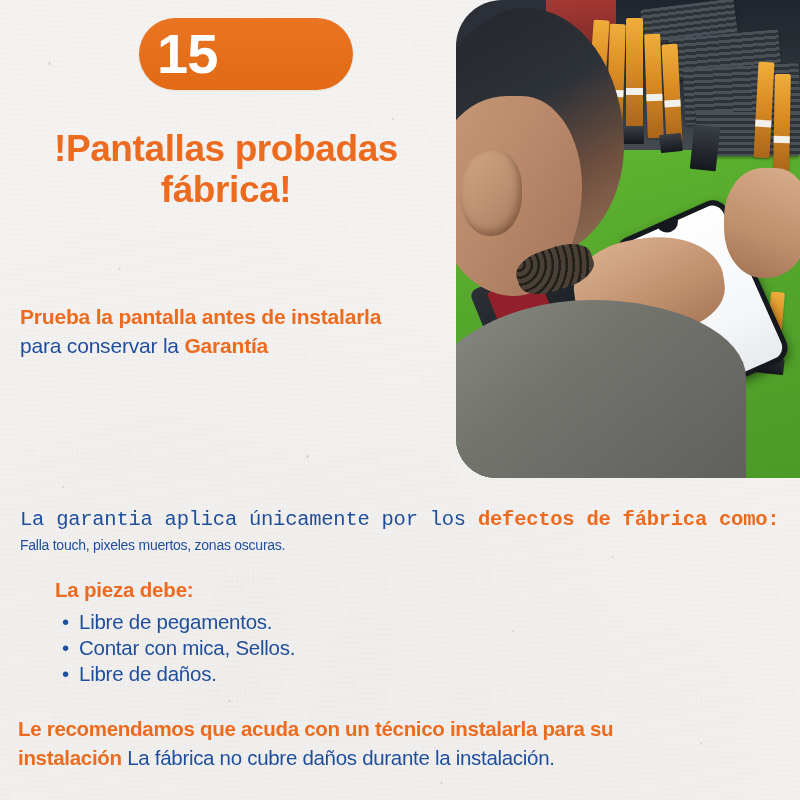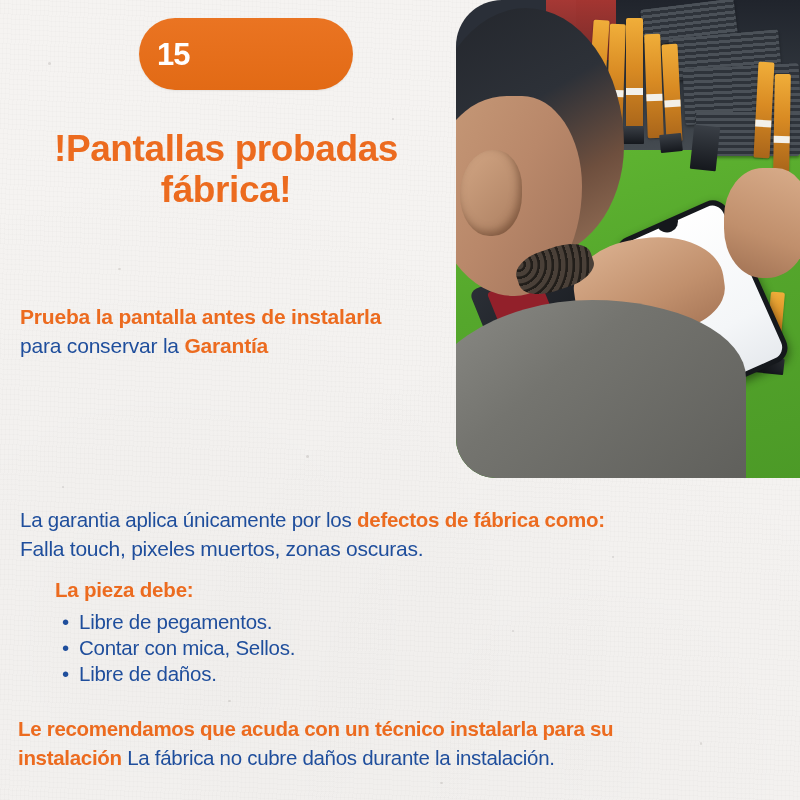--- a/index.html
+++ b/index.html
@@ -43,21 +43,21 @@
     background: linear-gradient(180deg, #ea7422 0%, #e26a15 100%);
     border-radius: 36px;
     display: flex;
     align-items: center;
     box-sizing: border-box;
     padding-left: 18px;
     box-shadow: 0 1px 2px rgba(0,0,0,0.07);
   }
   .badge-num {
     color: #ffffff;
-    font-size: 31px;
+    font-size: 56px;
     font-weight: bold;
     line-height: 1;
     letter-spacing: -1px;
     padding-right: 12px;
   }
   .badge-text {
     color: #ffffff;
     font-size: 21px;
     line-height: 1.08;
     font-weight: 400;
@@ -233,27 +233,28 @@
   .sub2 b { color: #ec6b1f; }
 
   
   .para1 {
     position: absolute;
     left: 20px;
     top: 508px;
     font-size: 20.5px;
     color: #1f4e9c;
     letter-spacing: -0.25px;
+    font-family: Liberation Mono, monospace;
   }
   .para1 b { color: #ec6b1f; }
   .para2 {
     position: absolute;
     left: 20px;
     top: 537px;
-    font-size: 21px;
+    font-size: 14px;
     color: #1f4e9c;
     letter-spacing: -0.25px;
   }
 
   
   .list-title {
     position: absolute;
     left: 55px;
     top: 578px;
     font-size: 20.5px;

